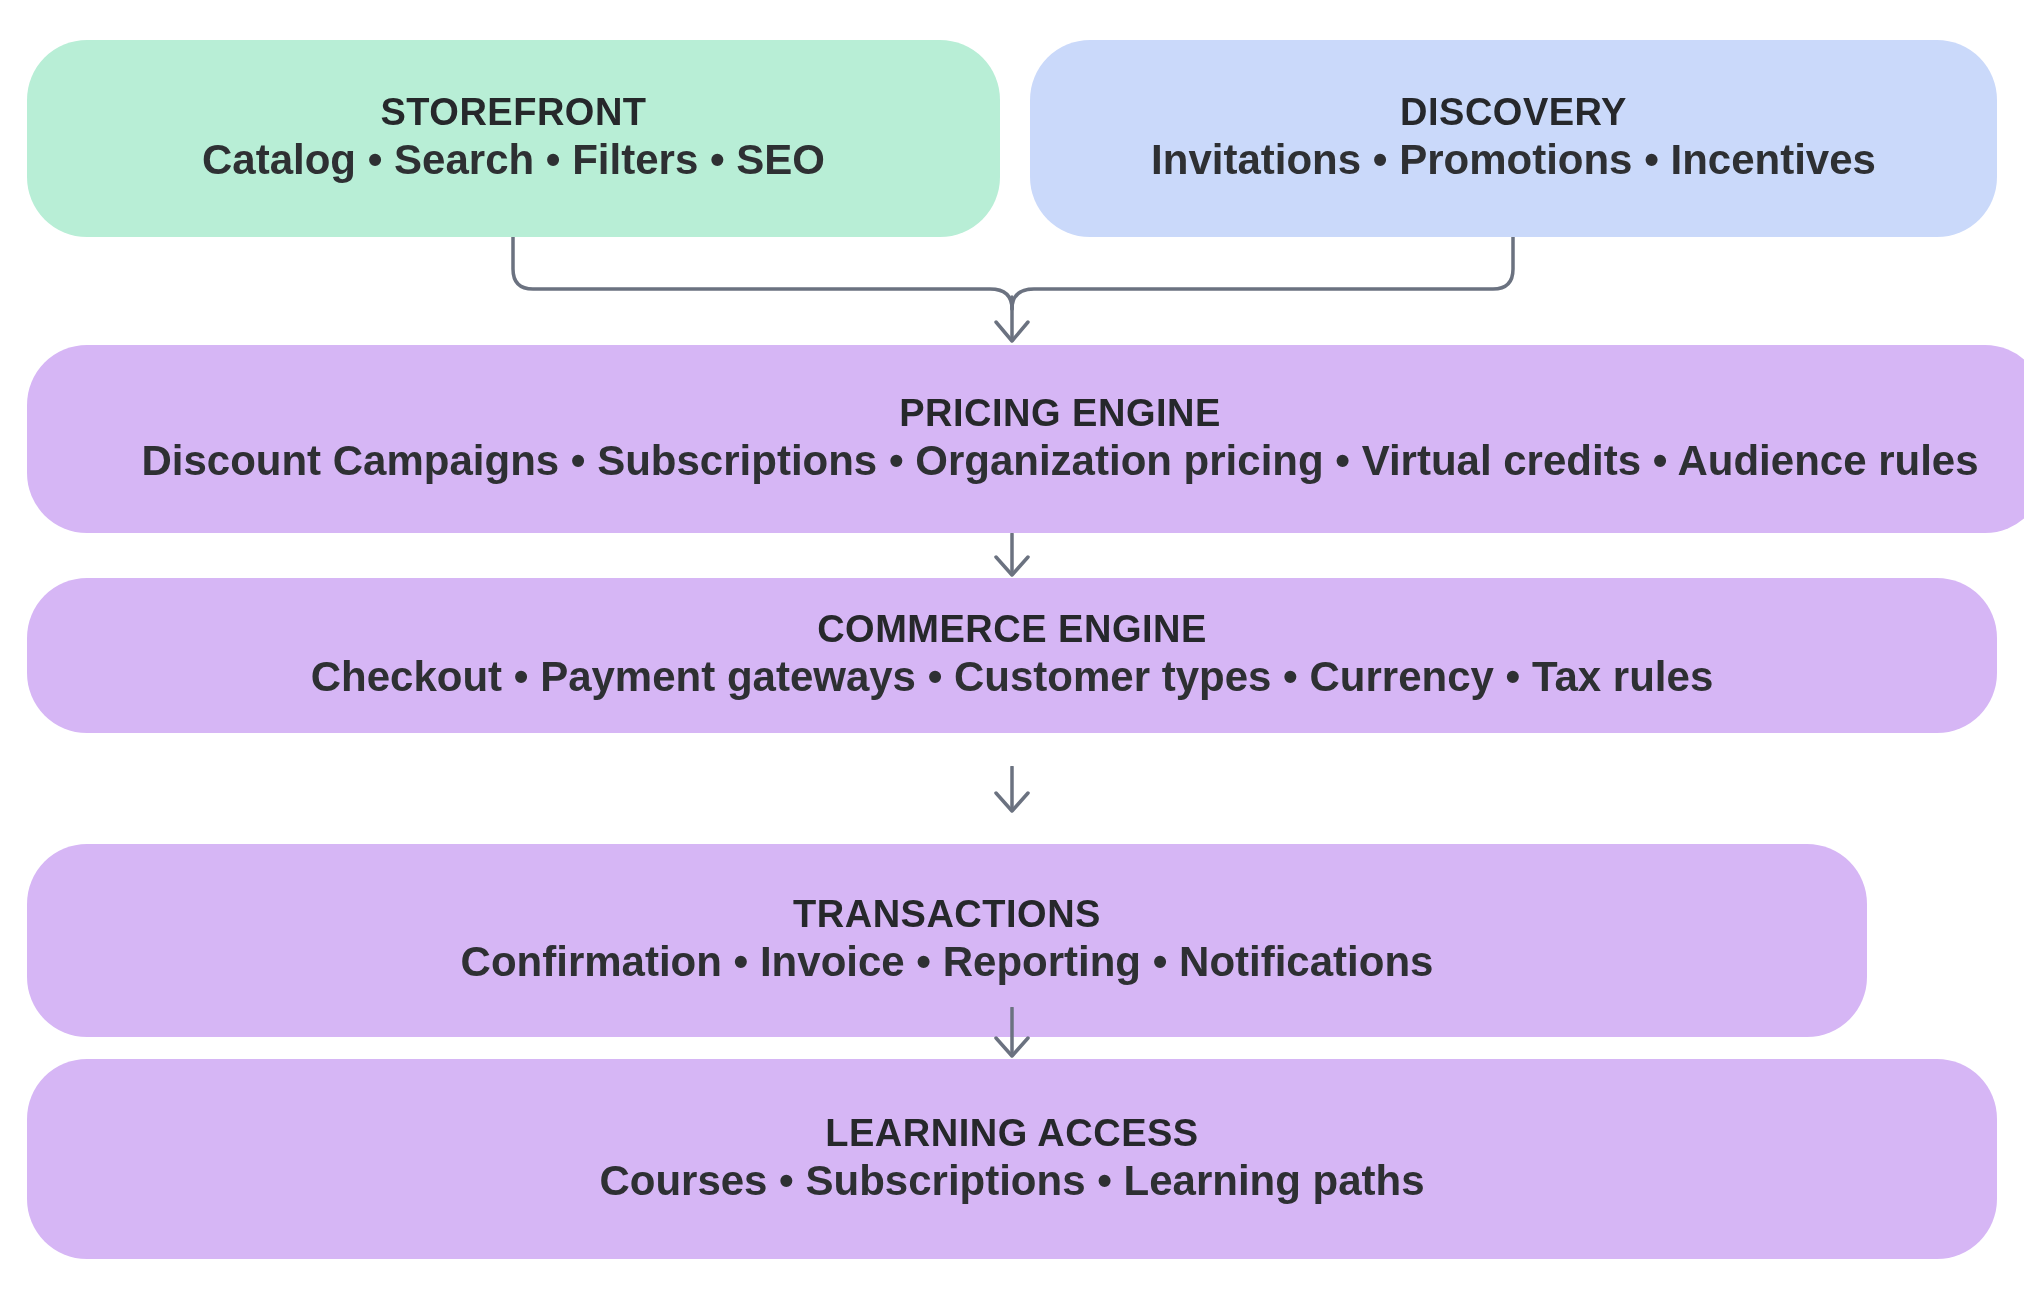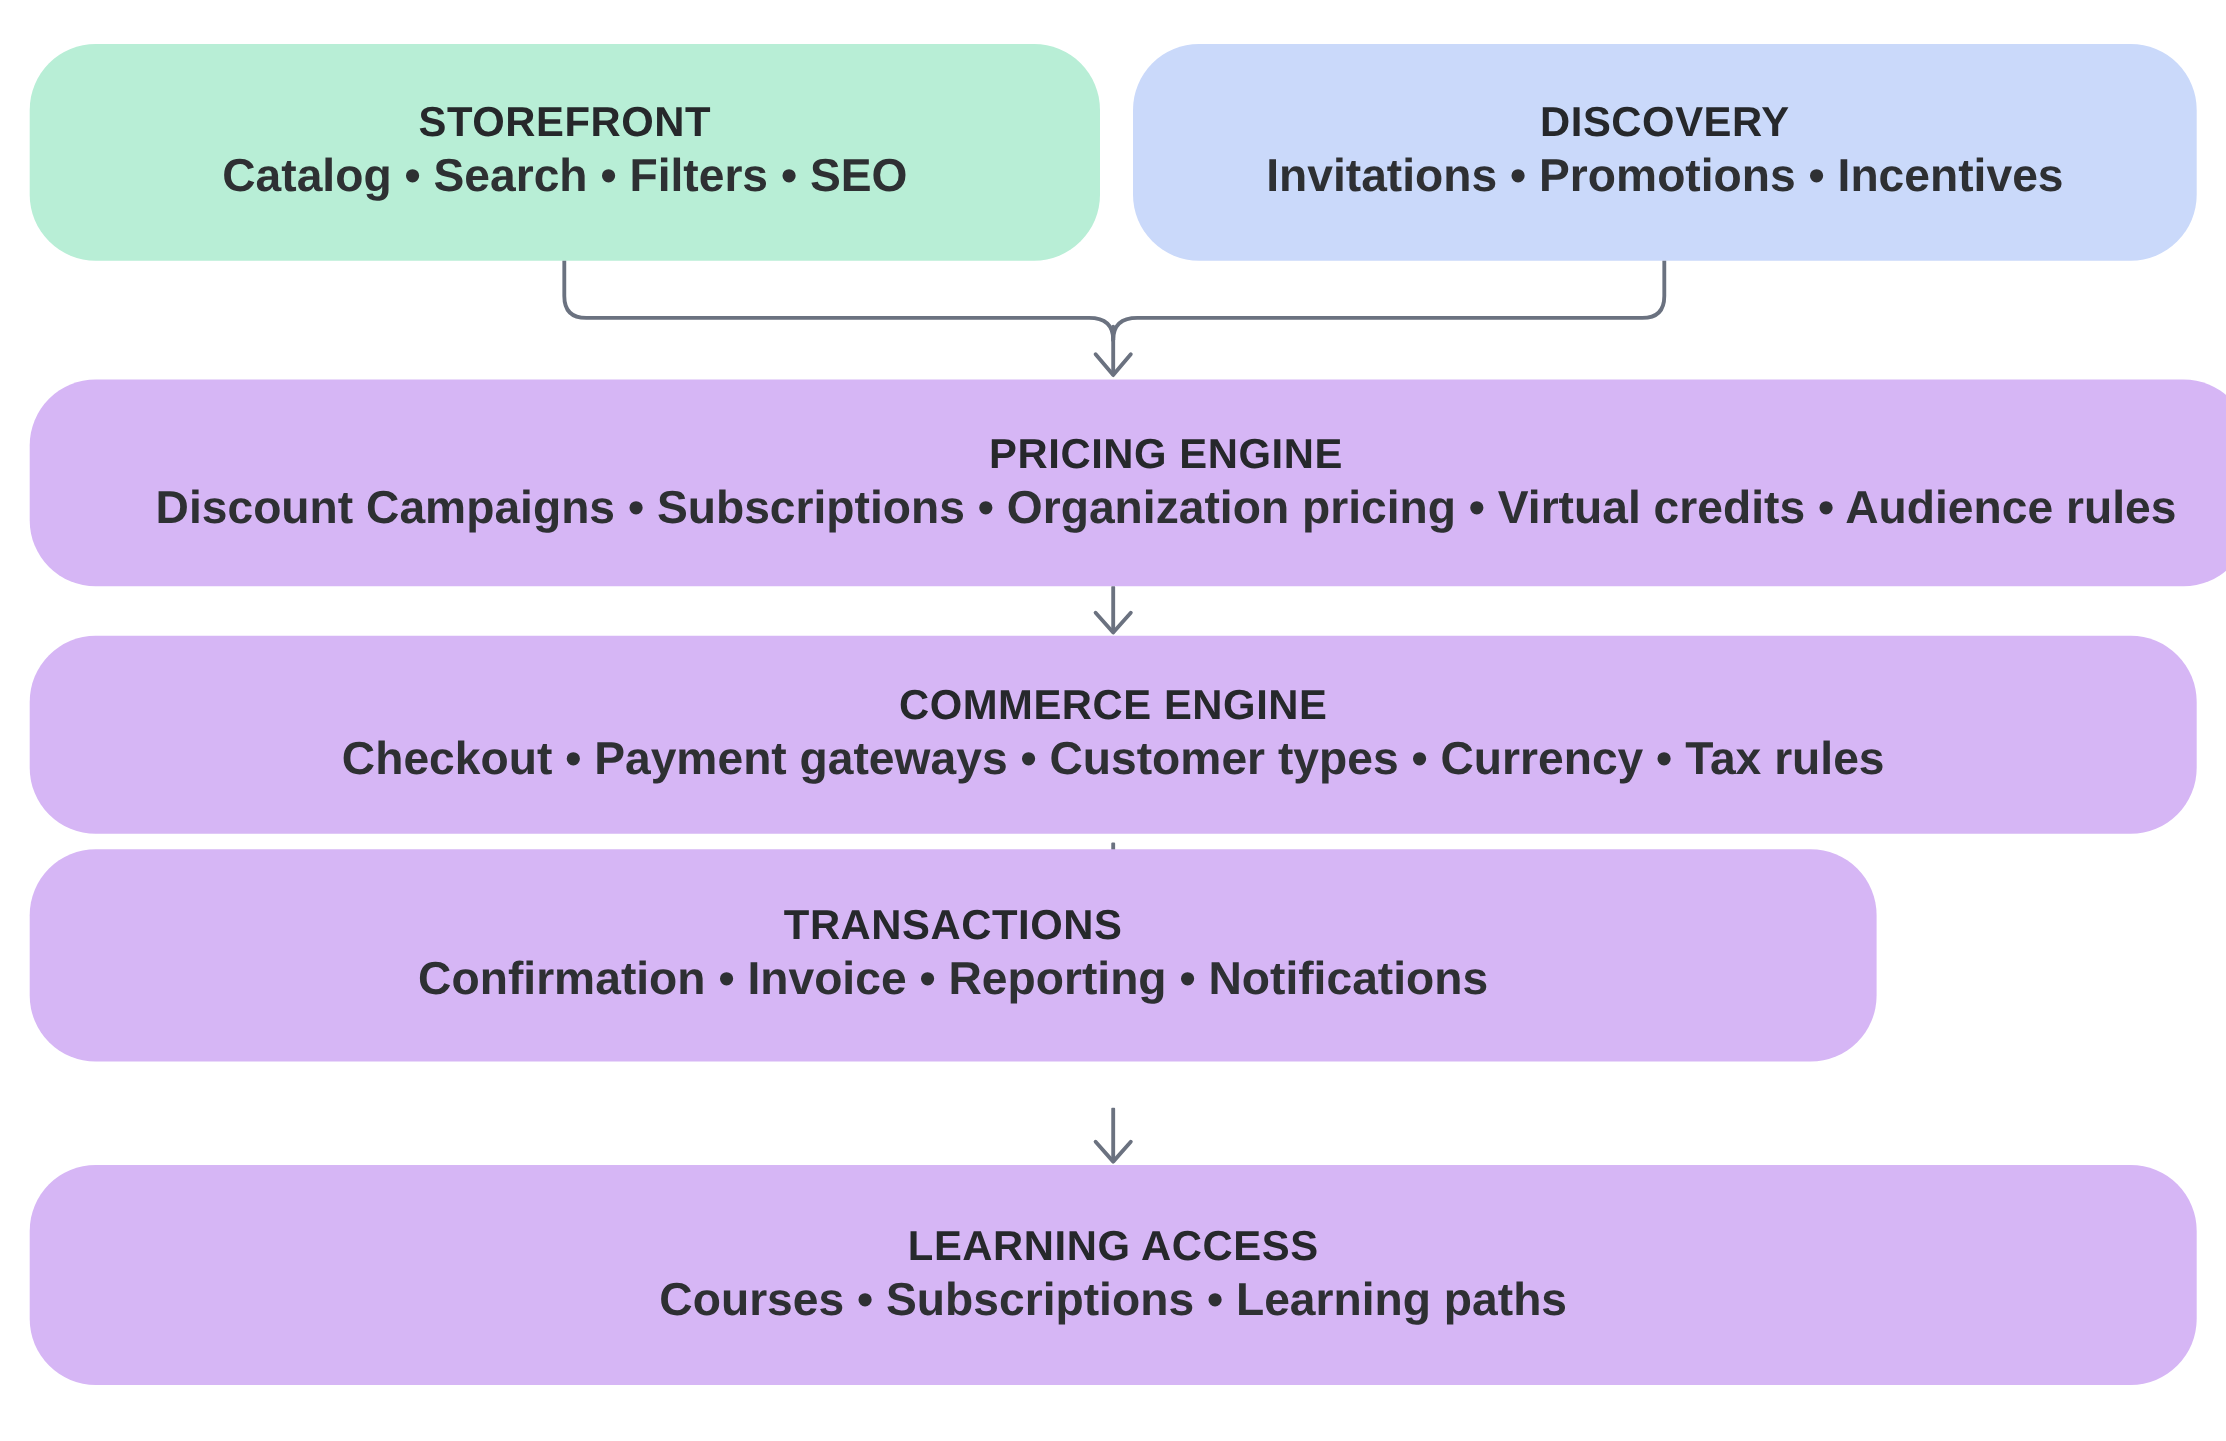--- a/index.html
+++ b/index.html
@@ -34,22 +34,22 @@
   }
   .node .subtitle{
     font-size:42px;
     font-weight:700;
     color:var(--subtitle-text);
     line-height:1.2;
   }
   .node-storefront{top:40px;left:27px;width:973px;height:197px;background:var(--storefront-fill);}
   .node-discovery{top:40px;left:1030px;width:967px;height:197px;background:var(--discovery-fill);}
   .node-pricing{top:345px;left:27px;width:1970px;height:188px;background:var(--engine-fill);padding-left:48px;}
-  .node-commerce{top:578px;left:27px;width:1970px;height:180px;background:var(--engine-fill);}
-  .node-transactions{top:772px;left:27px;width:1679px;height:193px;background:var(--engine-fill);text-align:right;}
+  .node-commerce{top:578px;left:27px;width:1970px;height:155px;background:var(--engine-fill);}
+  .node-transactions{top:844px;left:27px;width:1840px;height:193px;background:var(--engine-fill);text-align:right;}
   .node-learning{top:1059px;left:27px;width:1970px;height:200px;background:var(--engine-fill);}
   .connector-svg{position:absolute;left:0;width:2024px;display:block;}
   .connector-merge{top:237px;height:108px;}
   .connector-a{top:533px;height:45px;}
   .connector-b{top:766px;height:48px;}
   .connector-c{top:1007px;height:52px;}
   .connector-path{
     stroke:var(--connector);
     stroke-width:3.5;
     fill:none;

